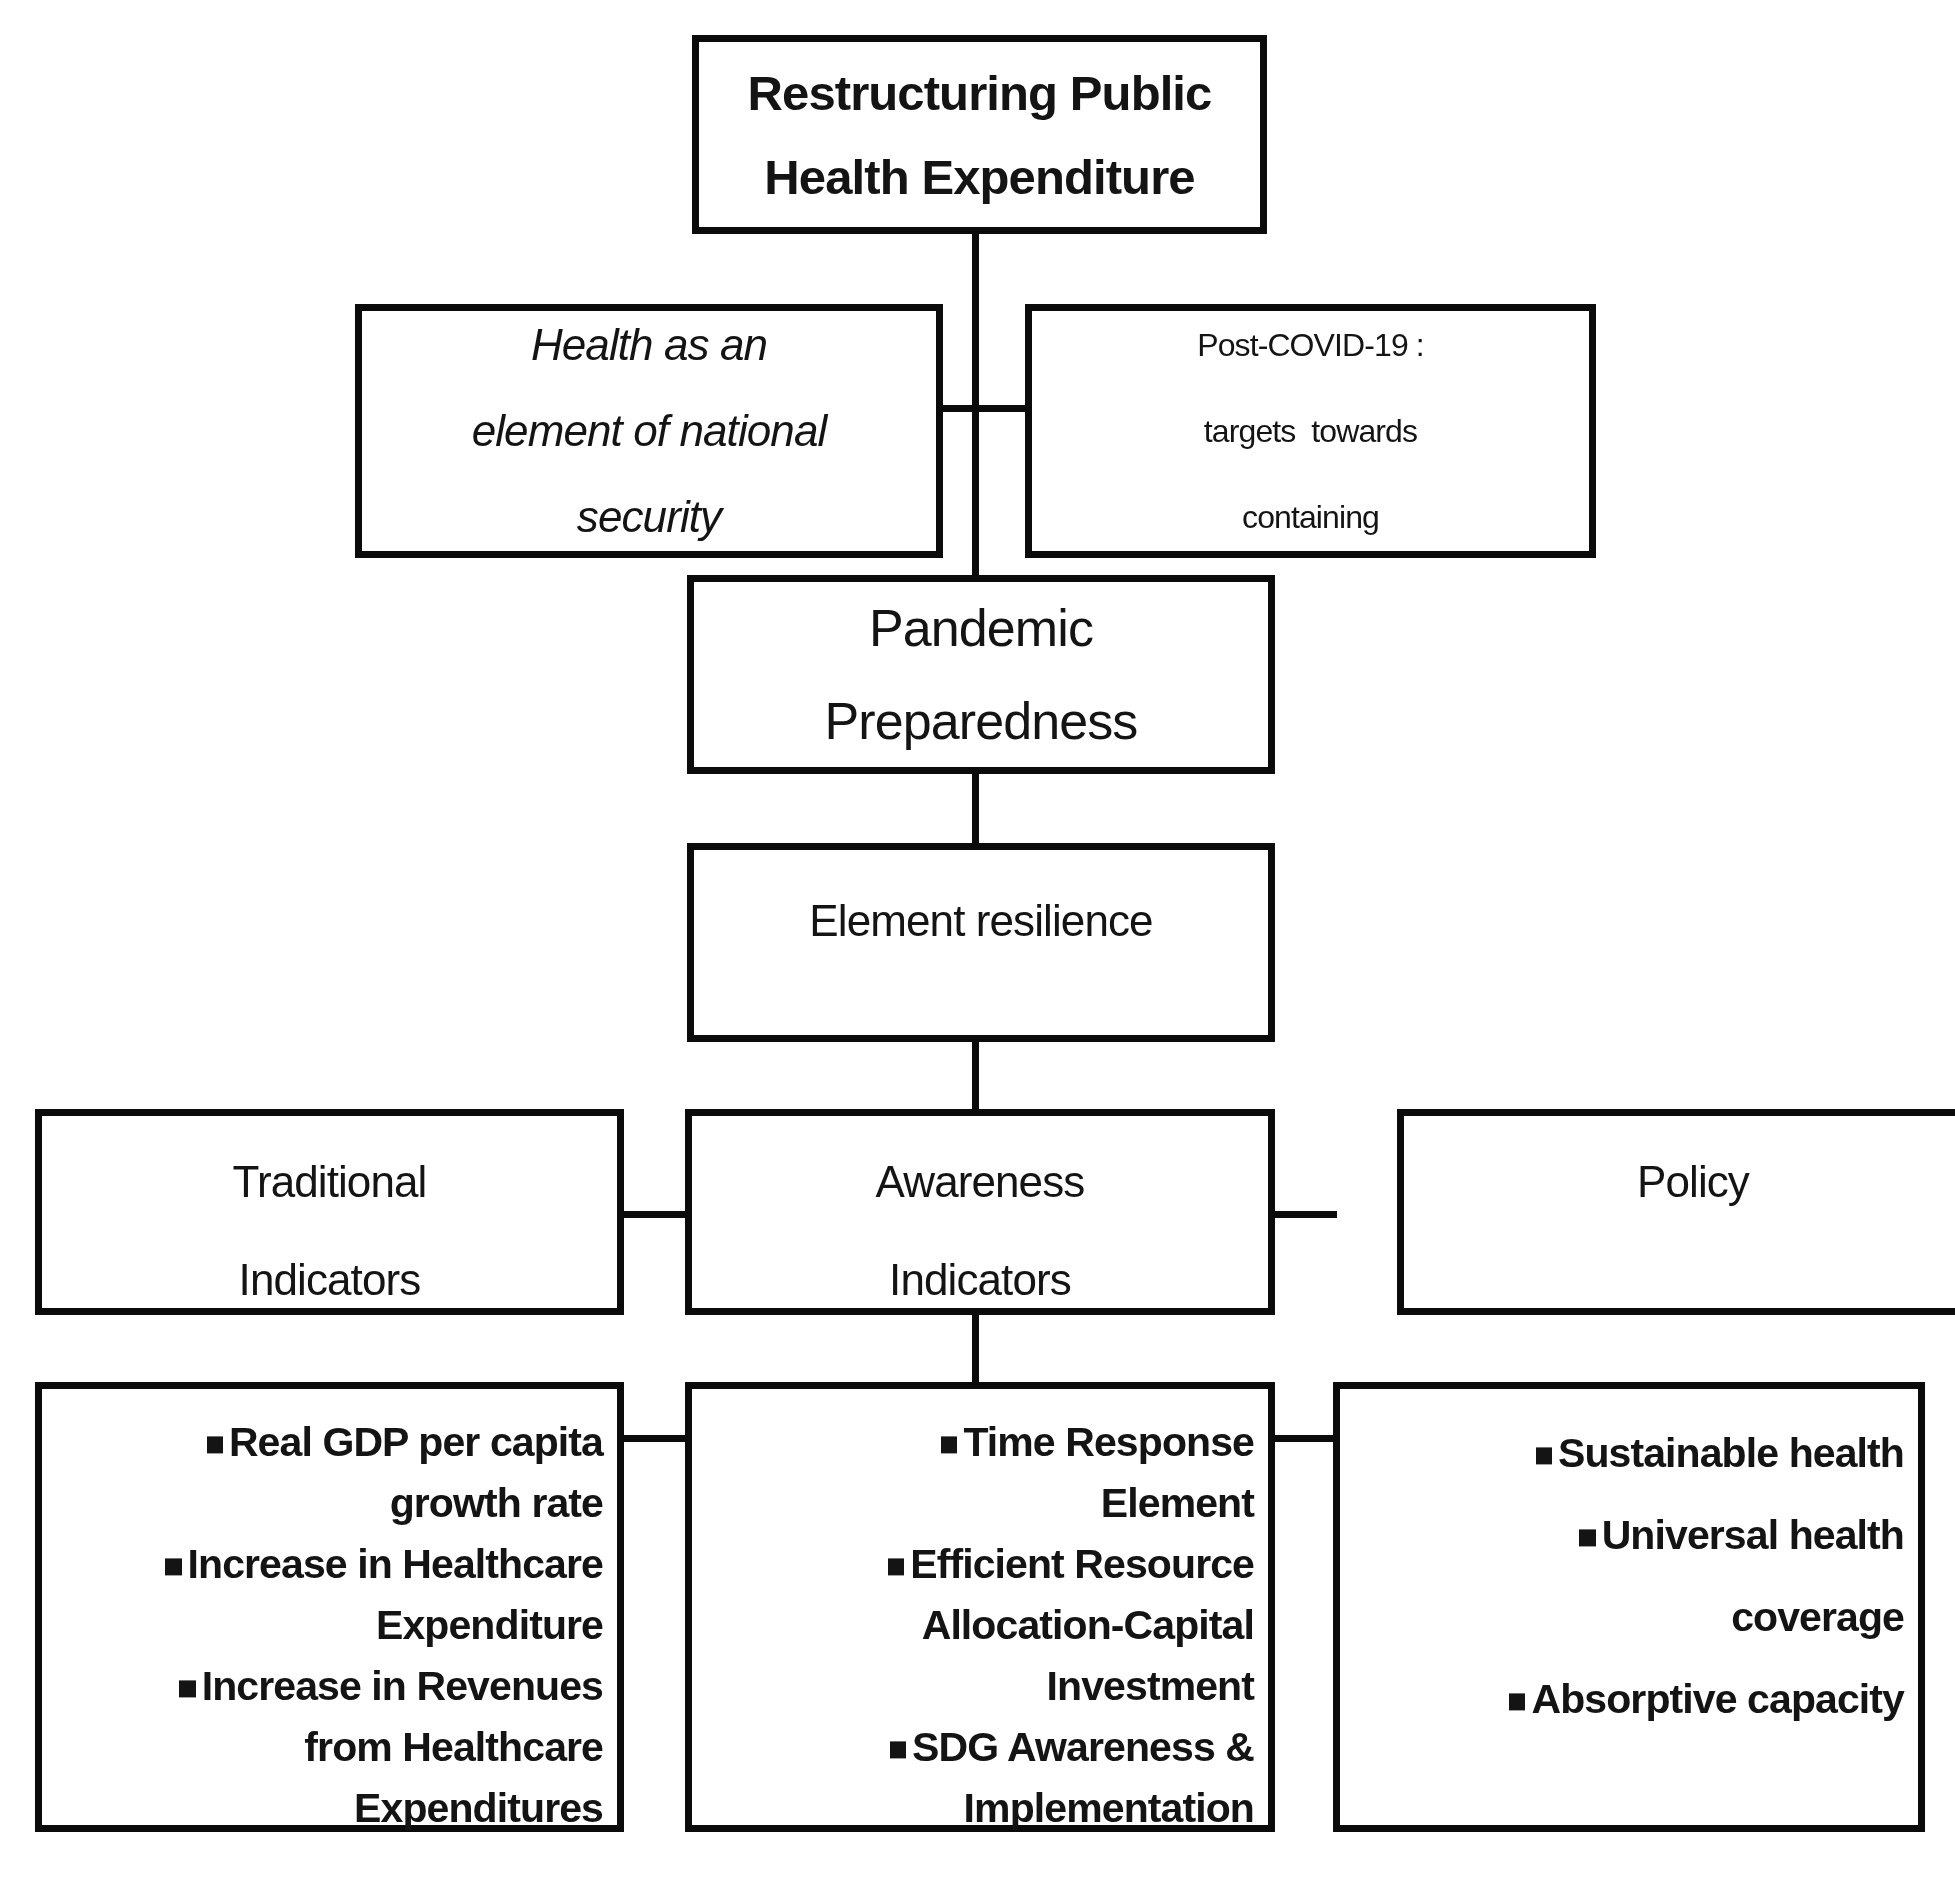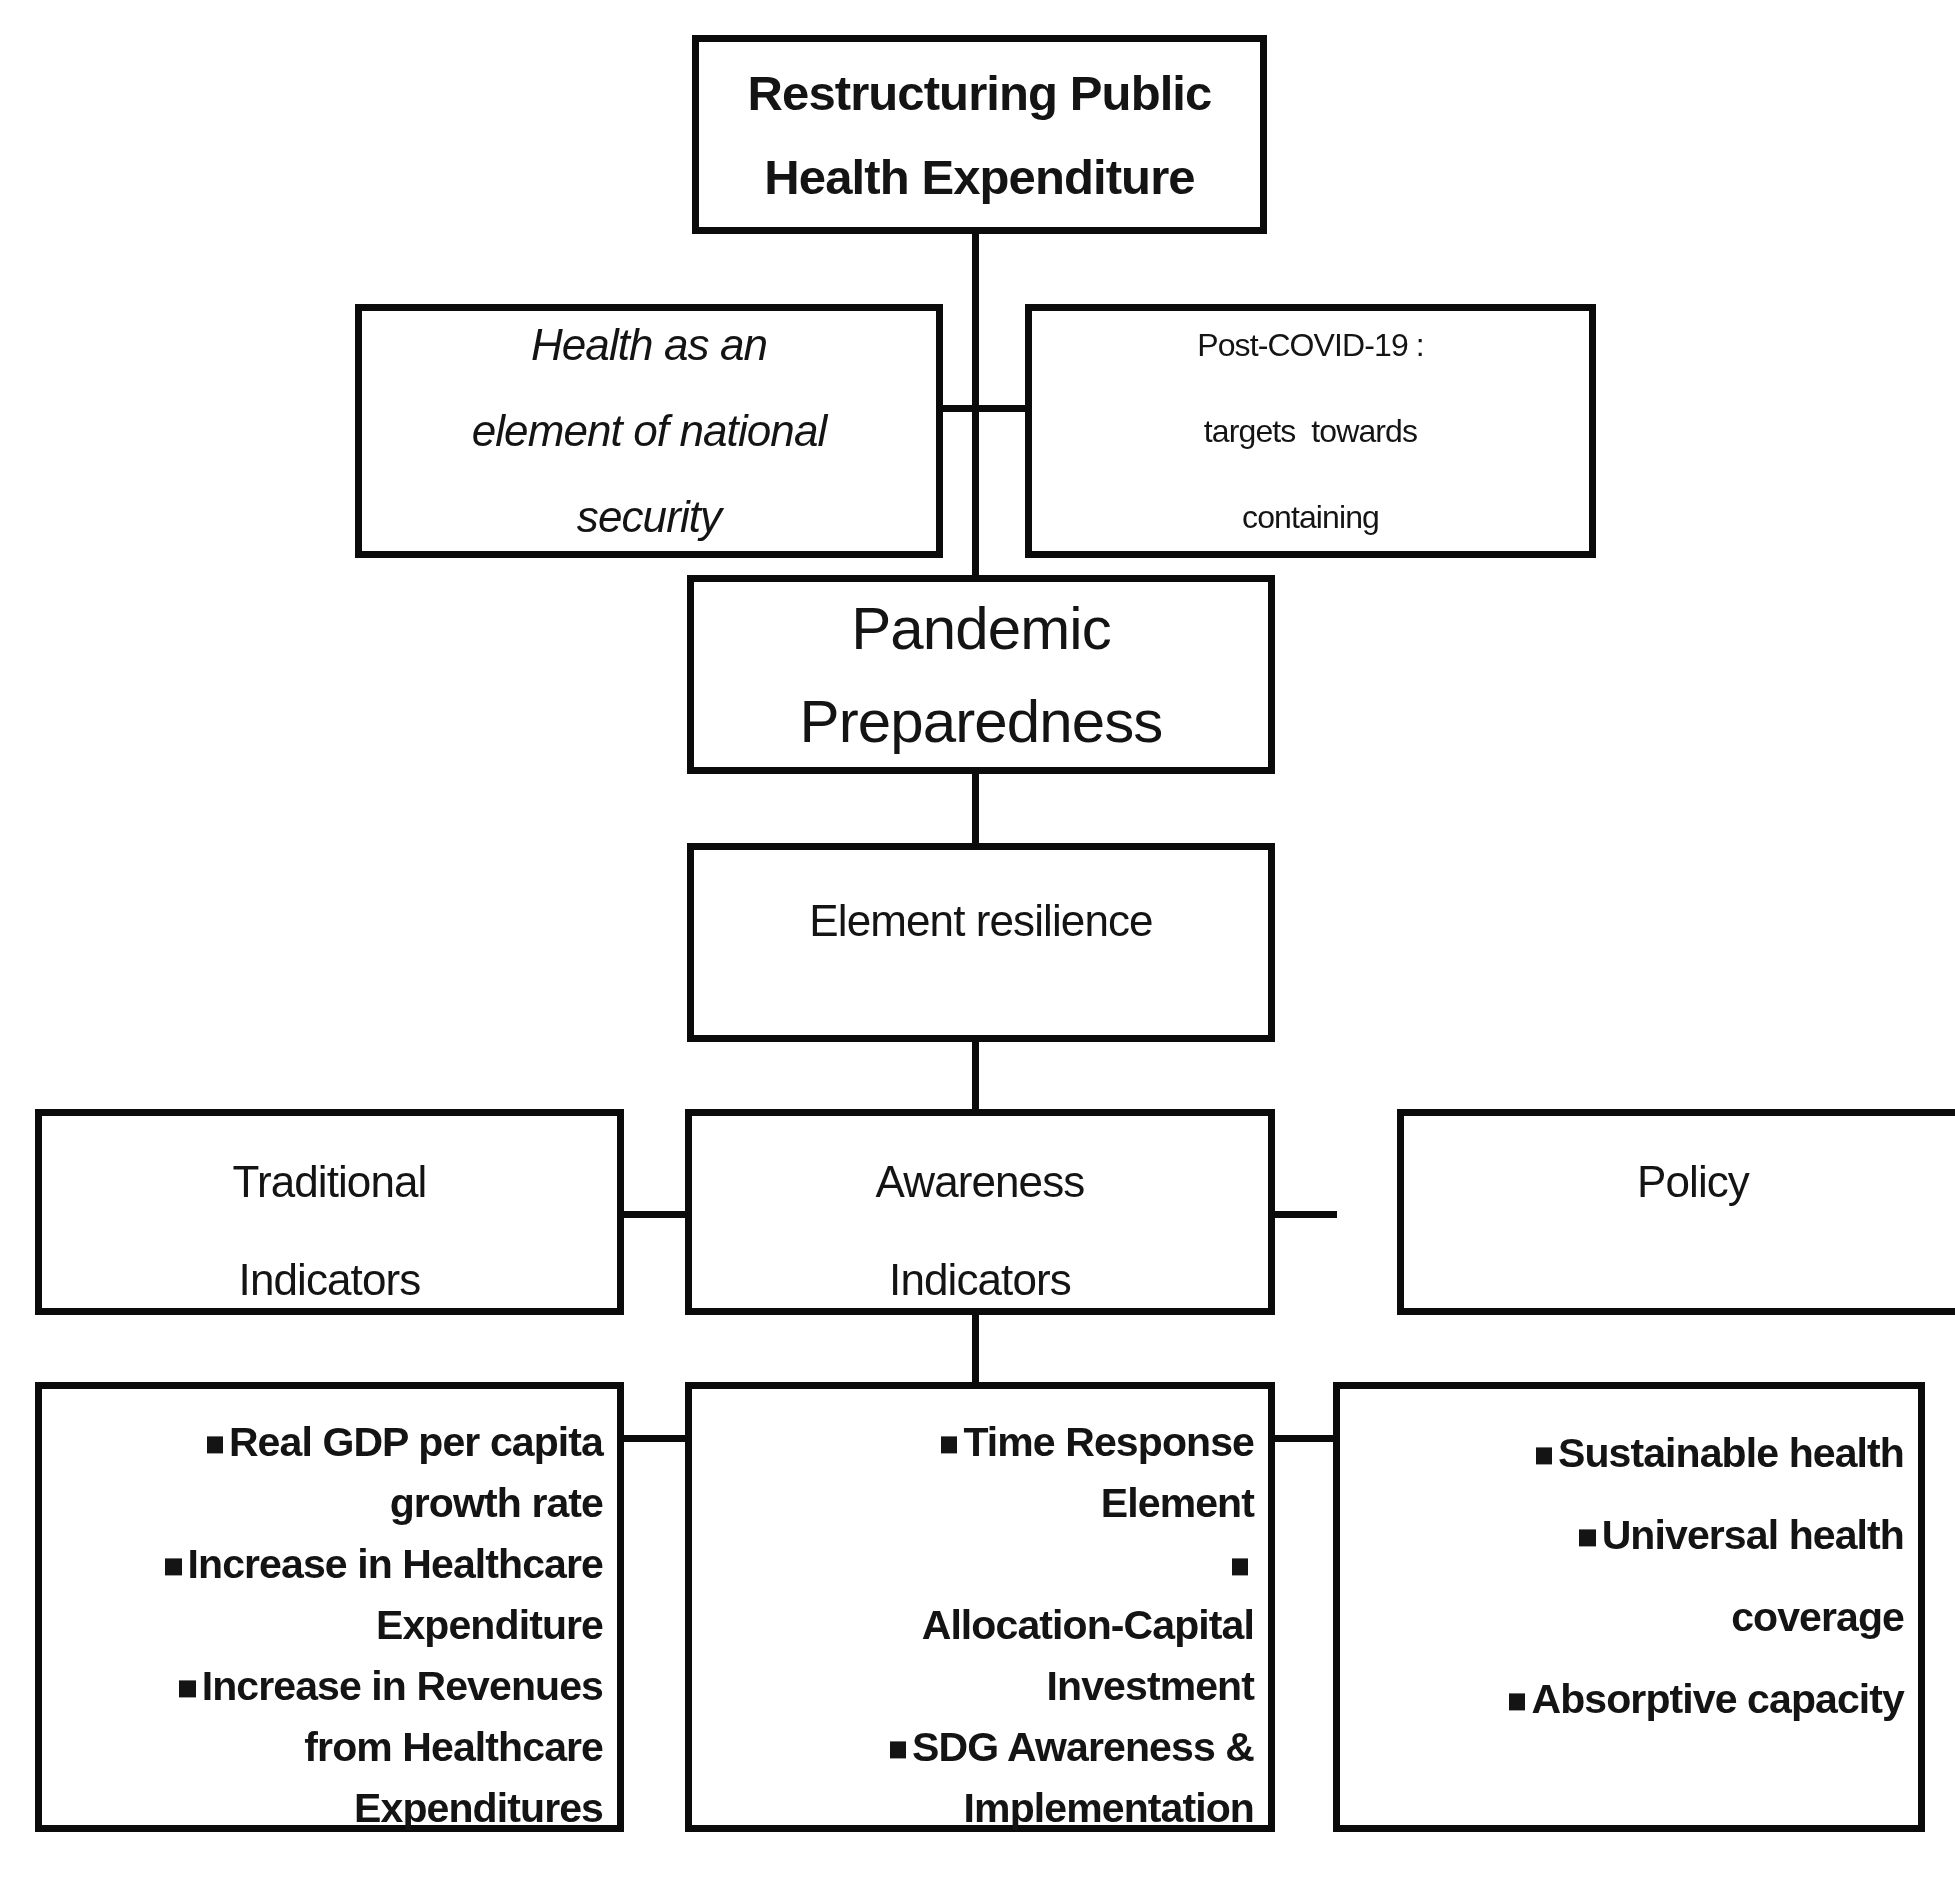--- a/index.html
+++ b/index.html
@@ -25,21 +25,21 @@
     text-align:center;
     letter-spacing:-0.9px;
   }
   .ln{white-space:pre-wrap;}
   .connector{position:absolute;background:#0b0b0b;}
 
   
   .nb-top{left:692px;top:35px;width:575px;height:199px;font-size:49px;line-height:84px;font-weight:700;}
   .nb-health{left:355px;top:304px;width:588px;height:254px;font-size:44px;line-height:86px;font-style:italic;}
   .nb-postcovid{left:1025px;top:304px;width:571px;height:254px;font-size:32px;line-height:86px;}
-  .nb-prep{left:687px;top:575px;width:588px;height:199px;font-size:60px;line-height:93px;}
+  .nb-prep{left:687px;top:575px;width:588px;height:199px;font-size:52px;line-height:93px;}
   .nb-resil{left:687px;top:843px;width:588px;height:199px;font-size:44px;line-height:86px;padding-bottom:43px;}
   .nb-row5{top:1109px;height:206px;font-size:44px;line-height:98px;justify-content:flex-start;padding-top:17.3px;}
   .nb-trad{left:35px;width:589px;}
   .nb-aware{left:685px;width:590px;}
   .nb-policy{left:1397px;width:592px;}
 
   .detail{
     top:1382px;height:450px;
     align-items:flex-end;justify-content:flex-start;text-align:left;
     font-size:41px;font-weight:700;letter-spacing:-0.9px;
@@ -114,21 +114,21 @@
     <div class="ln"><span class="bullet"></span><span>Increase in Healthcare</span></div>
     <div class="ln cont">Expenditure</div>
     <div class="ln"><span class="bullet"></span><span>Increase in Revenues</span></div>
     <div class="ln cont">from Healthcare</div>
     <div class="ln cont">Expenditures</div>
   </div>
 
   <div class="box detail d-aware">
     <div class="ln"><span class="bullet"></span><span>Time Response</span></div>
     <div class="ln cont">Element</div>
-    <div class="ln"><span class="bullet"></span></div>
+    <div class="ln"><span class="bullet"></span><span>Efficient Resource</span></div>
     <div class="ln cont">Allocation-Capital</div>
     <div class="ln cont">Investment</div>
     <div class="ln"><span class="bullet"></span><span>SDG Awareness &amp;</span></div>
     <div class="ln cont">Implementation</div>
   </div>
 
   <div class="box detail d-policy">
     <div class="ln"><span class="bullet"></span><span>Sustainable health</span></div>
     <div class="ln"><span class="bullet"></span><span>Universal health</span></div>
     <div class="ln cont">coverage</div>

